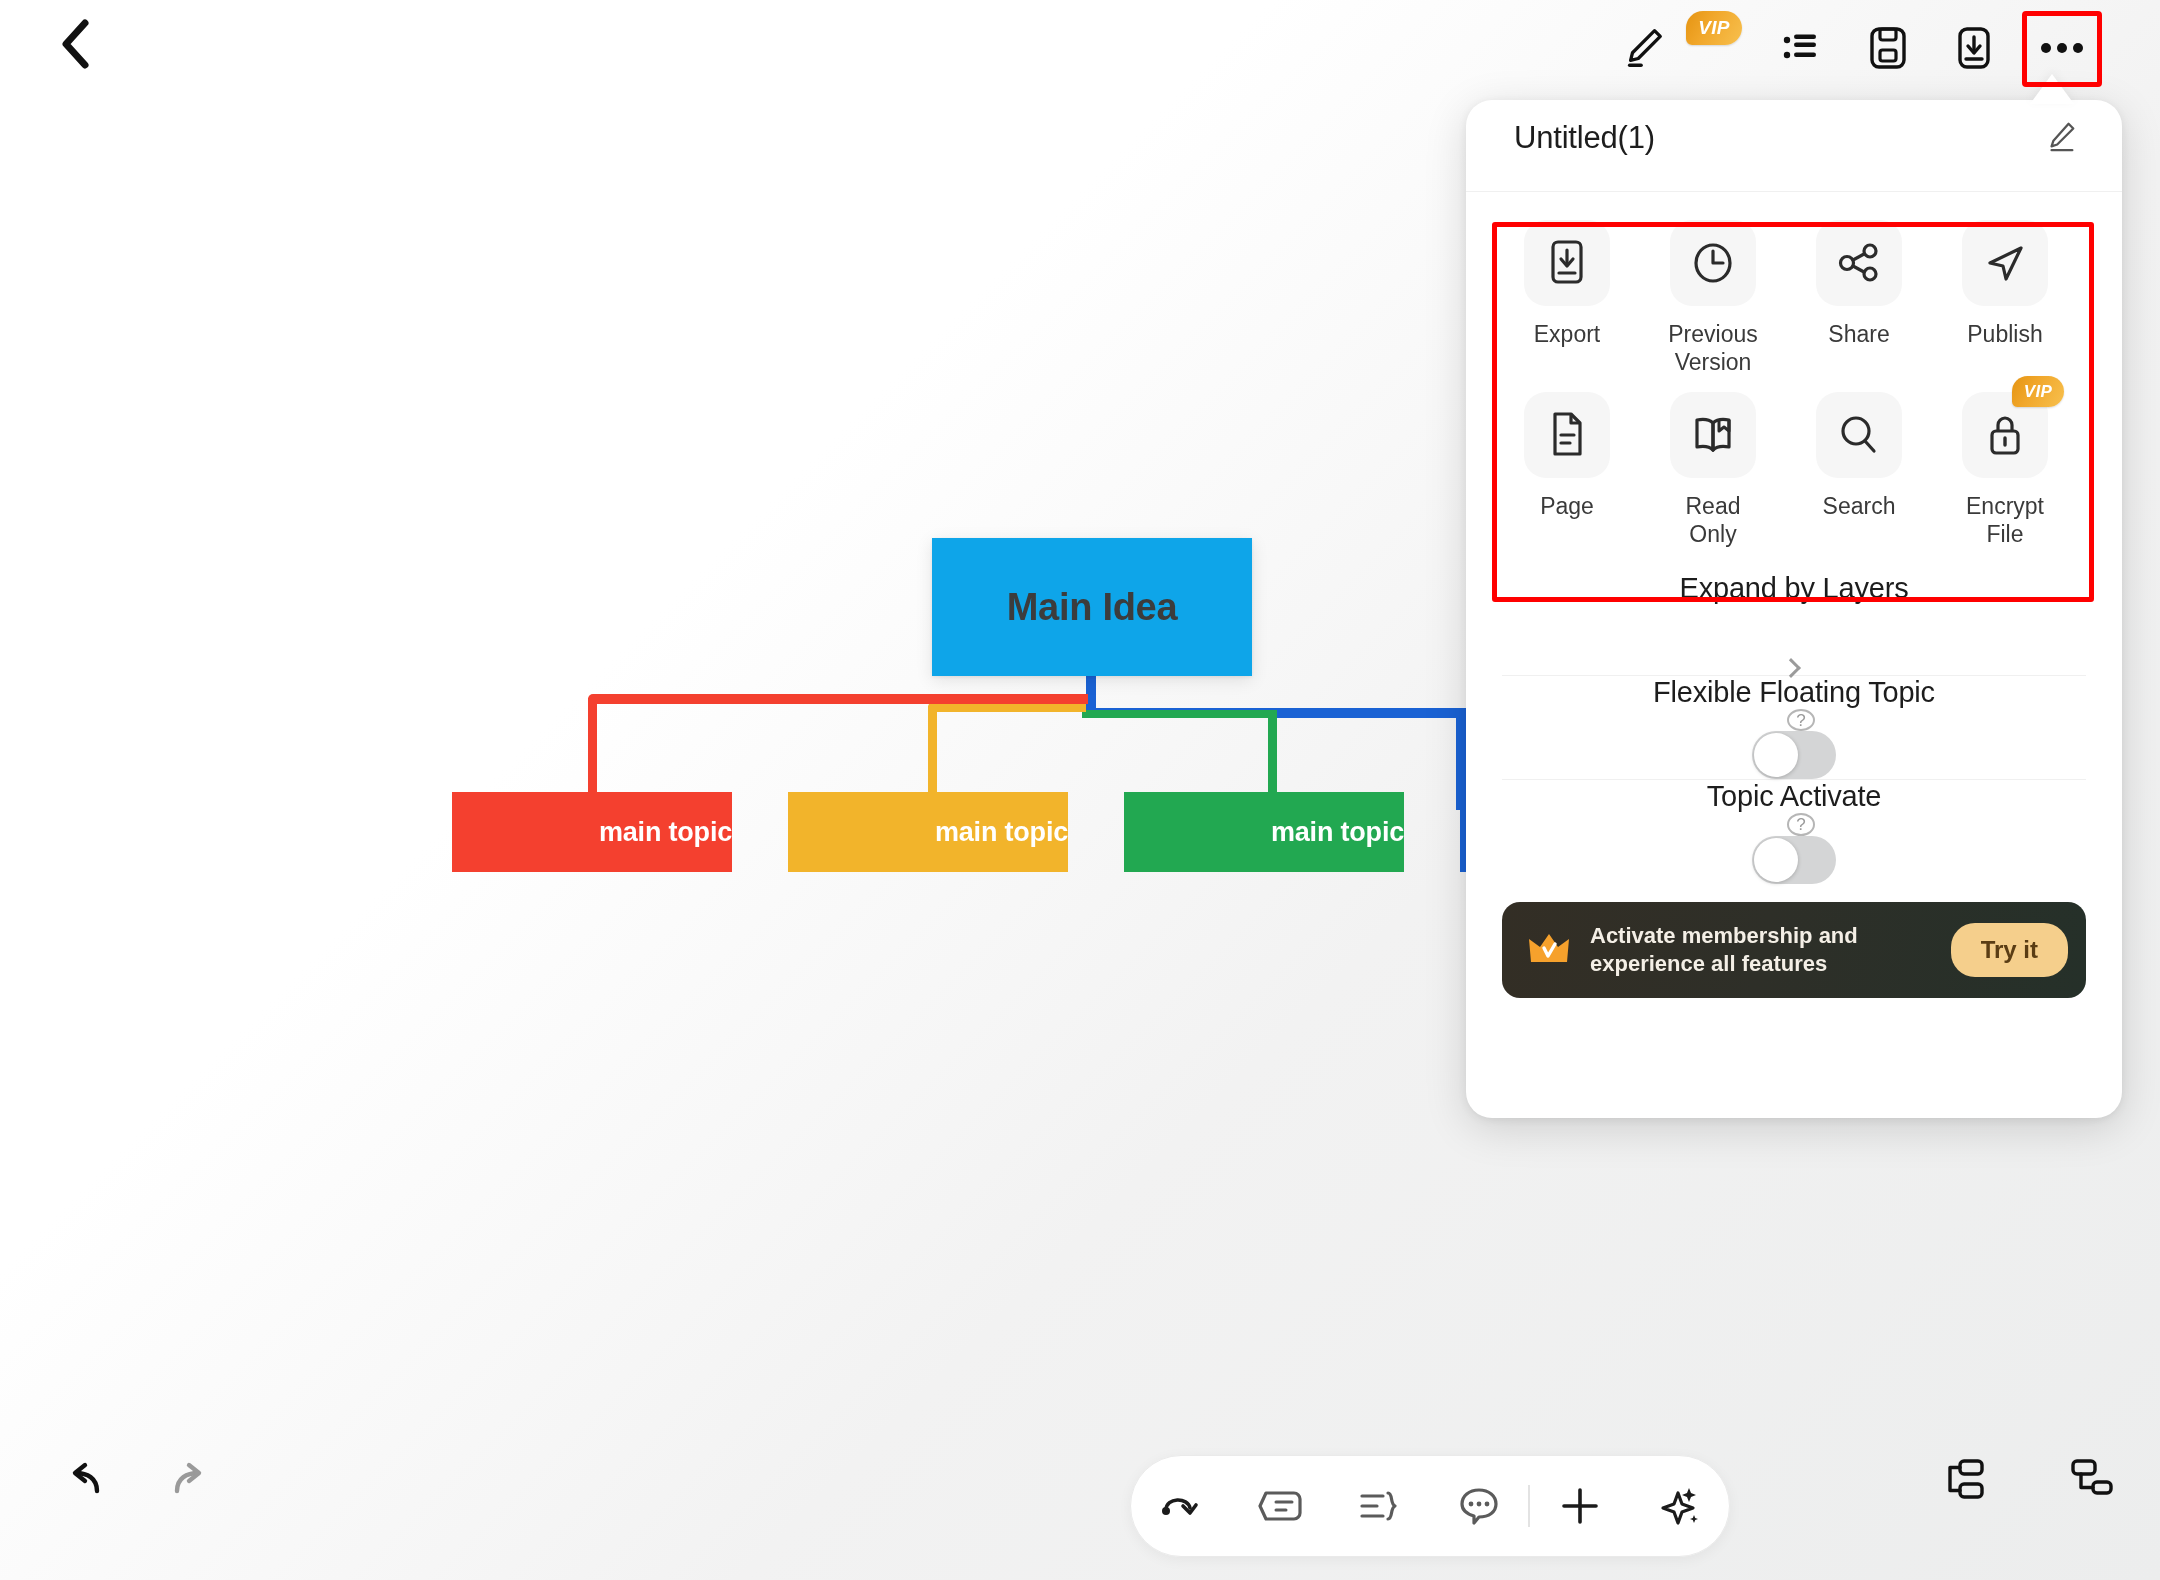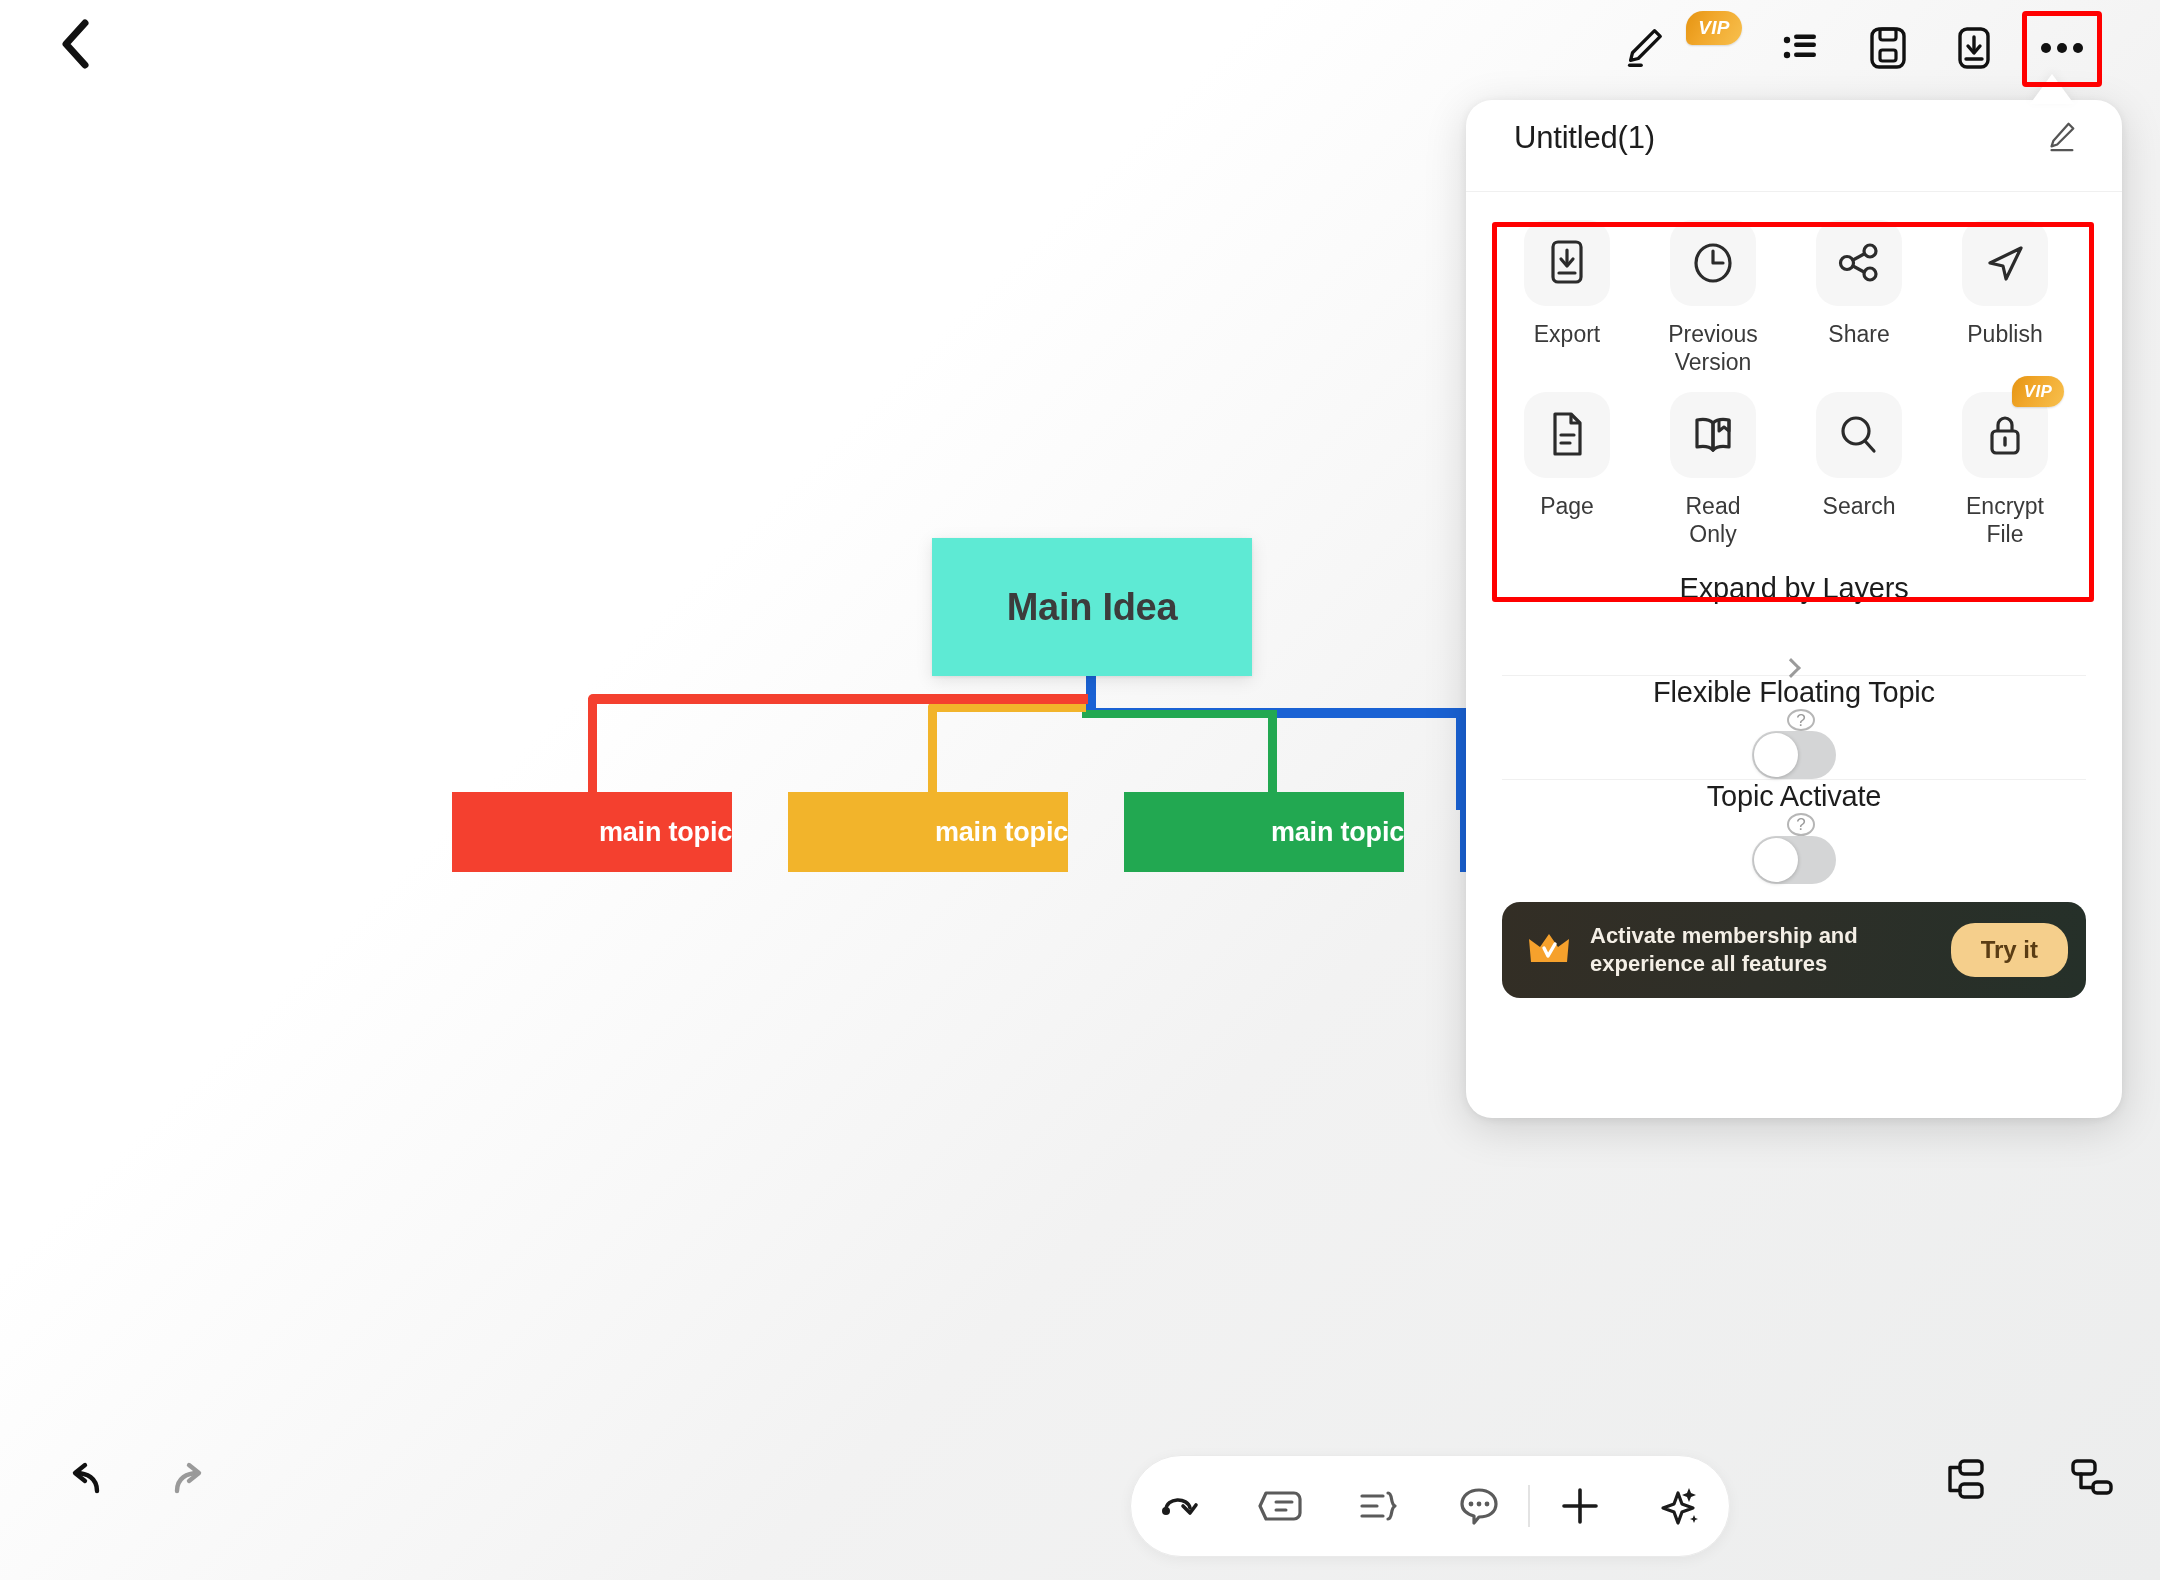--- a/index.html
+++ b/index.html
@@ -21,21 +21,21 @@
 
   .node {
     position: absolute;
     display: flex;
     align-items: center;
     justify-content: center;
     color: #ffffff;
     font-weight: bold;
   }
   .node-root {
-    background: #5eead4;
+    background: #0ea5e9;
     color: #3c3c3c;
     font-size: 38px;
     letter-spacing: -0.3px;
     box-shadow: 0 4px 16px rgba(0,0,0,0.10), 0 1px 3px rgba(0,0,0,0.07);
   }
   .node-topic { font-size: 27px; letter-spacing: -0.2px; justify-content: flex-end; }
 
   
   #topbar {
     position: absolute; top: 0; left: 0; right: 0; height: 100px;

